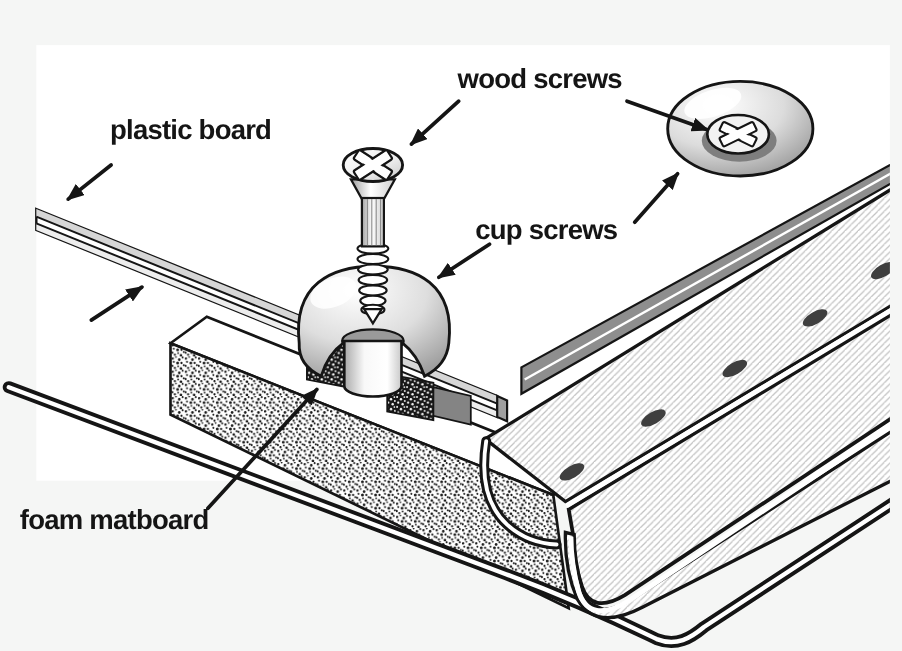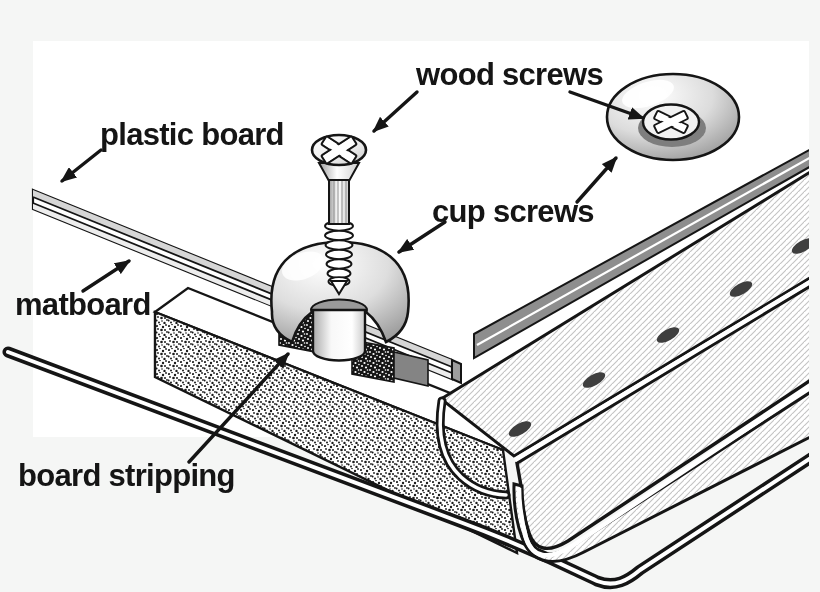--- a/index.html
+++ b/index.html
@@ -6,27 +6,27 @@
   body{
     width:820px;height:592px;overflow:hidden;
     background:var(--page-background,#f5f6f5);
     font-family:"Liberation Sans",sans-serif;
   }
   .stage{position:relative;width:820px;height:592px;}
   .stage svg{position:absolute;left:0;top:0;}
   .lbl{
     position:absolute;
     font-weight:700;
-    font-size:31px;
+    font-size:25px;
     letter-spacing:-0.7px;
     color:var(--ink,#151515);
     white-space:nowrap;
     line-height:1.05;
   }
-  .lbl-plastic-board{left:100px;top:119px;}
+  .lbl-plastic-board{left:100px;top:105px;}
   .lbl-wood-screws{left:416px;top:59px;}
   .lbl-cup-washers{left:432px;top:196px;}
   .lbl-matboard{left:15px;top:289px;}
   .lbl-foam-stripping{left:18px;top:460px;}
 </style>
 </head>
 <body>
 
 <div class="stage">
 
@@ -215,16 +215,15 @@
       <line x1="577" y1="202" x2="616" y2="158" marker-end="url(#arrowHead)"></line>
       <line x1="189" y1="462" x2="288" y2="354" marker-end="url(#arrowHead)"></line>
     </g>
 
   </g>
 </svg>
 
 <div class="lbl lbl-plastic-board">plastic board</div>
 <div class="lbl lbl-wood-screws">wood screws</div>
 <div class="lbl lbl-cup-washers">cup screws</div>
-<div class="lbl lbl-matboard">matboard</div>
-<div class="lbl lbl-foam-stripping">board stripping</div>
+<div class="lbl lbl-foam-stripping">foam matboard</div>
 
 </div>
 
 </body></html>

